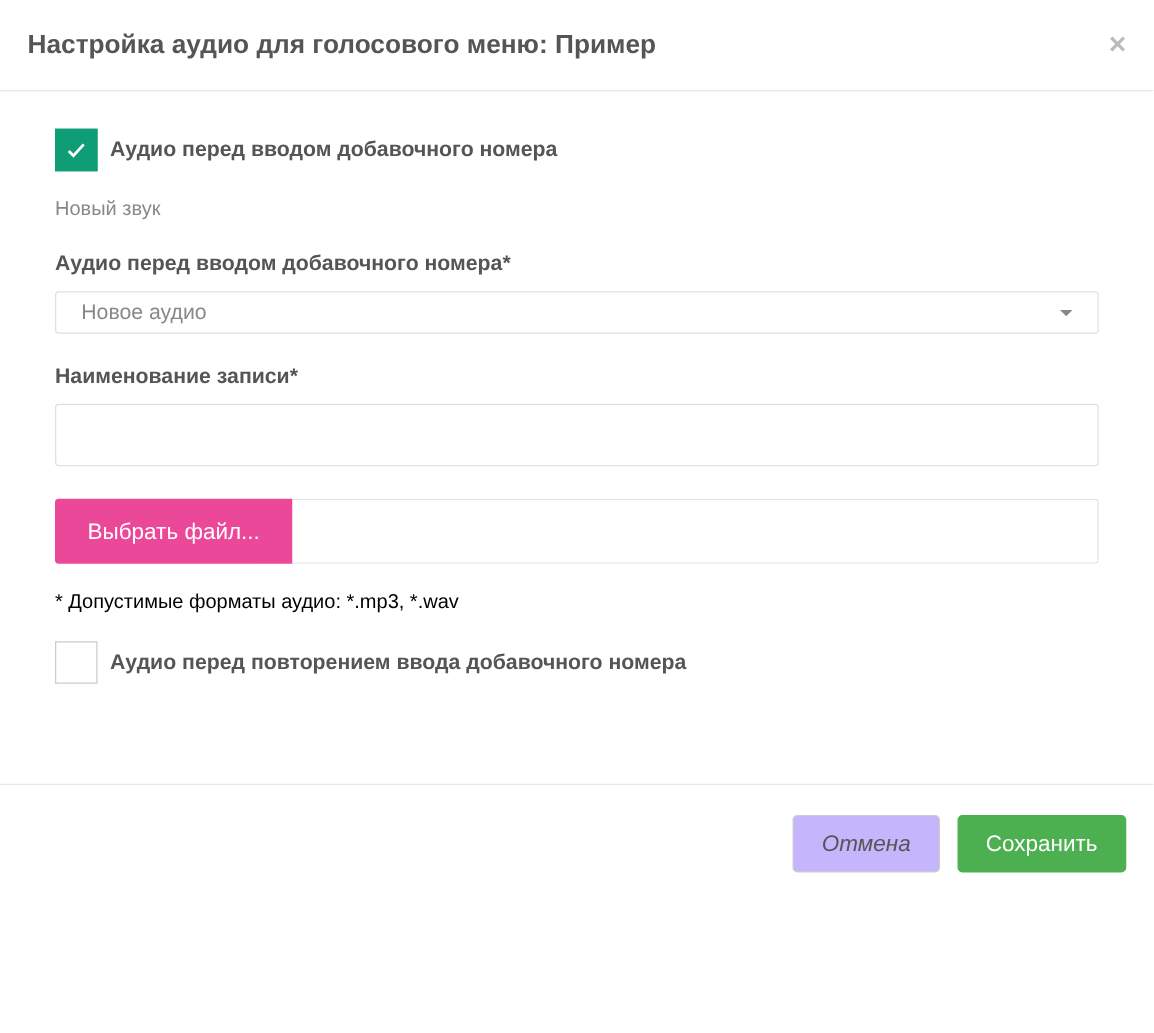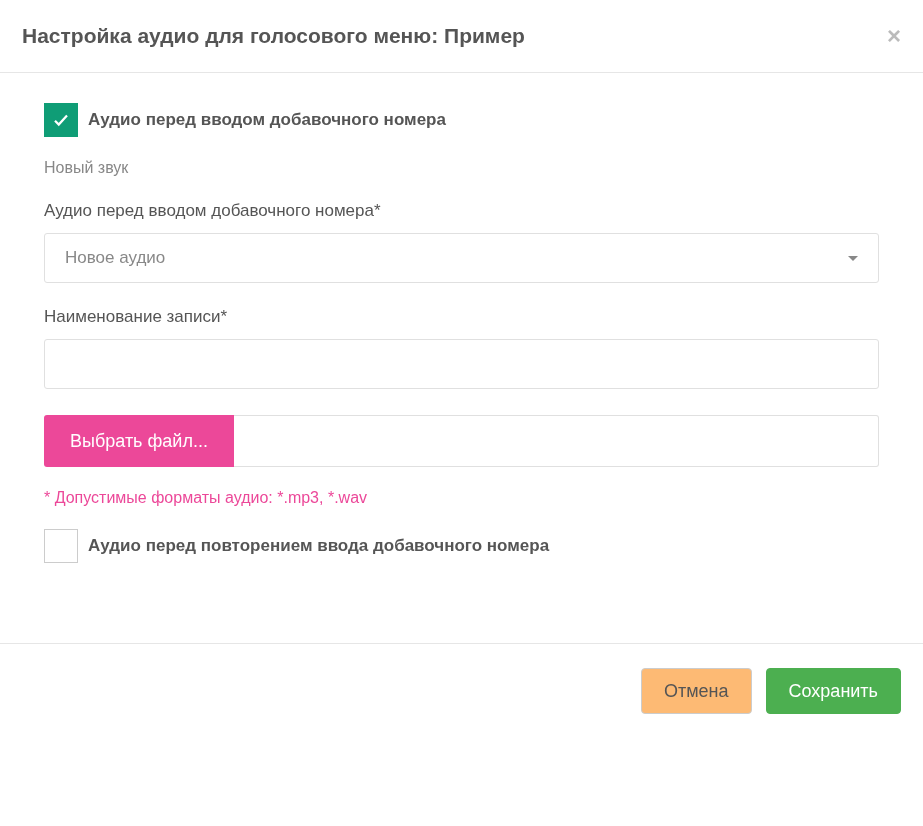--- a/index.html
+++ b/index.html
@@ -70,33 +70,33 @@
       color: #555;
     }
     .section-label {
       font-size: 16px;
       color: #888;
       margin-top: 22px;
       margin-bottom: 24px;
     }
     .field-label {
       font-size: 17px;
-      font-weight: 400;
+      font-weight: 700;
       color: #555;
       margin-bottom: 12px;
       margin-top: 4px;
     }
     .select-wrapper {
       position: relative;
       width: 100%;
       margin-bottom: 24px;
     }
     .select-field {
       width: 100%;
-      height: 50px;
+      height: 34px;
       border: 1px solid #e0e0e0;
       border-radius: 3px;
       padding: 0 20px;
       font-size: 17px;
       color: #888;
       background: #fff;
       display: flex;
       align-items: center;
       justify-content: space-between;
       cursor: pointer;
@@ -135,21 +135,21 @@
     .file-display {
       flex: 1;
       height: 52px;
       border: 1px solid #e0e0e0;
       border-left: none;
       border-radius: 0 3px 3px 0;
       background: #fff;
     }
     .hint {
       font-size: 16px;
-      color: #ec4899;
+      color: #000000;
       margin-bottom: 22px;
     }
     .checkbox-row.secondary {
       margin-bottom: 30px;
     }
     .modal-footer {
       display: flex;
       justify-content: flex-end;
       gap: 14px;
       padding: 24px 22px 28px 22px;
@@ -158,23 +158,24 @@
     }
     .btn {
       height: 46px;
       padding: 0 22px;
       font-size: 18px;
       border-radius: 4px;
       cursor: pointer;
       border: 1px solid transparent;
     }
     .btn-cancel {
-      background: #fdba74;
+      background: #c4b5fd;
       border-color: #ccc;
       color: #555;
+      font-style: italic;
     }
     .btn-save {
       background: #4caf50;
       color: #fff;
       border-color: #4caf50;
     }
   </style>
 </head>
 <body>
 

